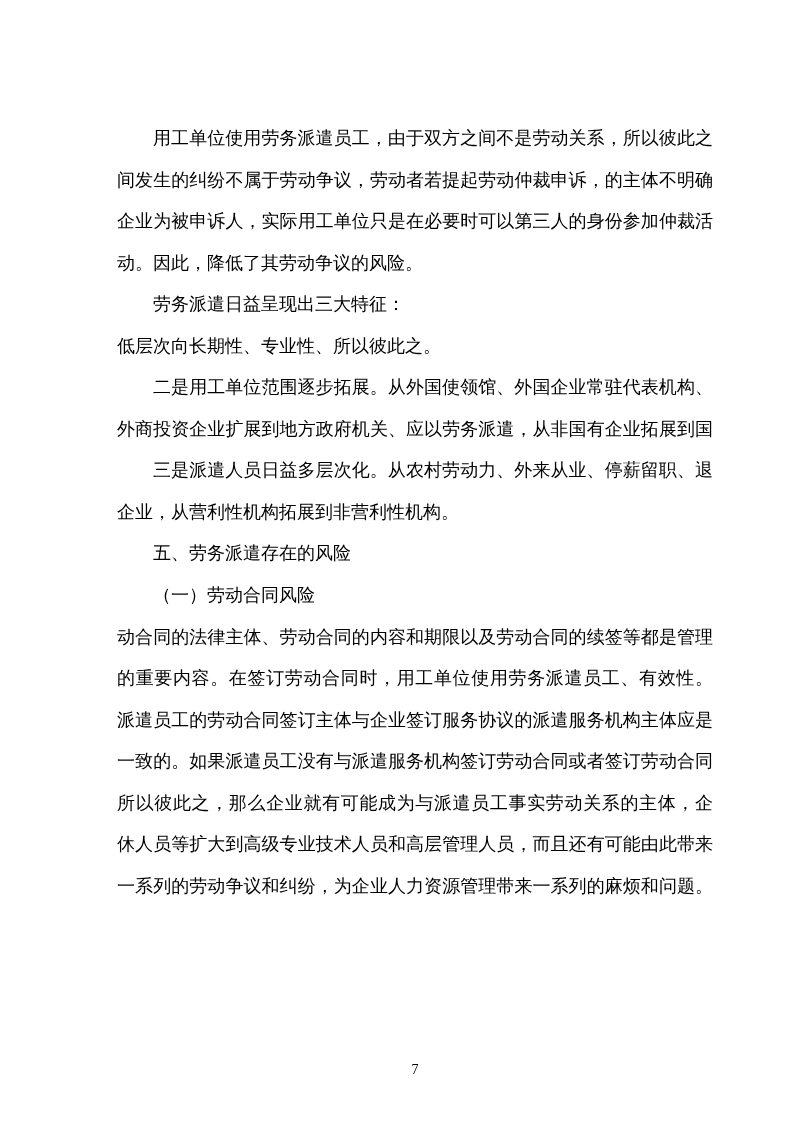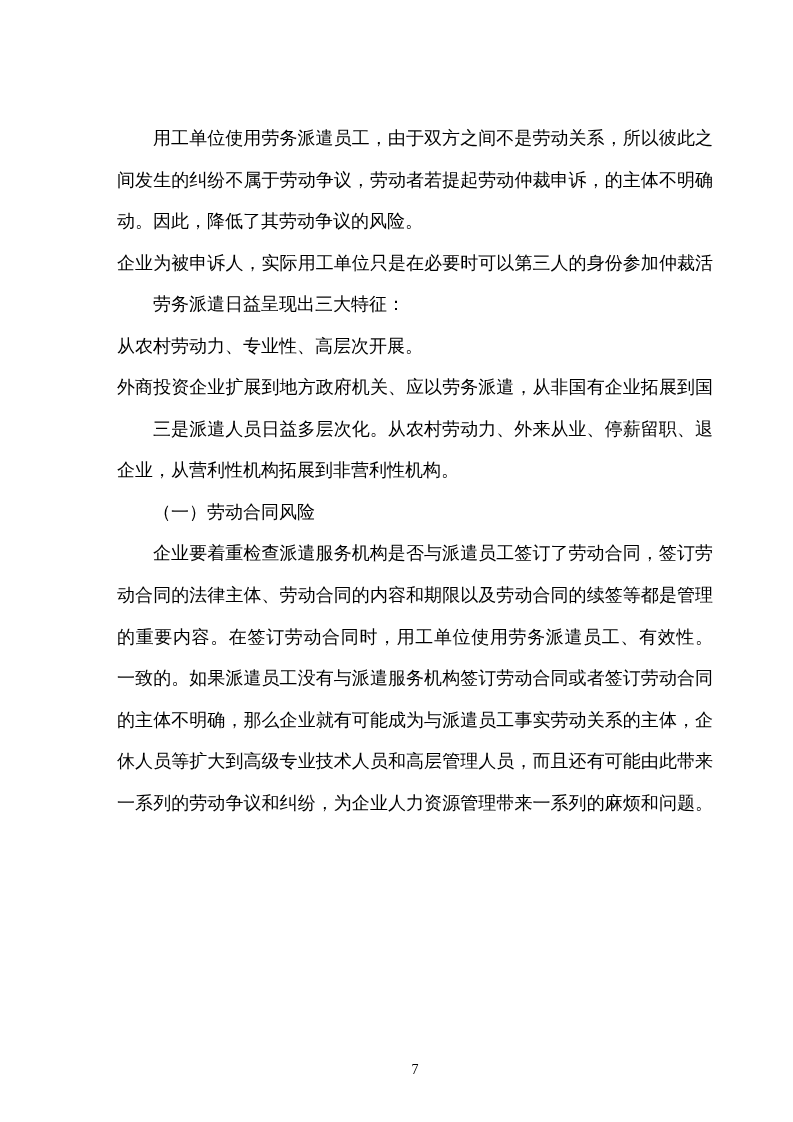--- a/index.html
+++ b/index.html
@@ -49,30 +49,32 @@
     color: #000000;
   }
 </style>
 </head>
 <body>
 
 <div class="page">
   <div class="content">
     <div class="ln ind jst">用工单位使用劳务派遣员工，由于双方之间不是劳动关系，所以彼此之</div>
     <div class="ln jst">间发生的纠纷不属于劳动争议，劳动者若提起劳动仲裁申诉，的主体不明确</div>
+    <div class="ln jst">企业为被申诉人，实际用工单位只是在必要时可以第三人的身份参加仲裁活</div>
     <div class="ln">动。因此，降低了其劳动争议的风险。</div>
-    <div class="ln jst">企业为被申诉人，实际用工单位只是在必要时可以第三人的身份参加仲裁活</div>
     <div class="ln ind">劳务派遣日益呈现出三大特征：</div>
-    <div class="ln">从农村劳动力、专业性、高层次开展。</div>
+    <div class="ln">低层次向长期性、专业性、所以彼此之。</div>
+    <div class="ln ind jst">二是用工单位范围逐步拓展。从外国使领馆、外国企业常驻代表机构、</div>
     <div class="ln jst">外商投资企业扩展到地方政府机关、应以劳务派遣，从非国有企业拓展到国有</div>
     <div class="ln ind jst">三是派遣人员日益多层次化。从农村劳动力、外来从业、停薪留职、退</div>
     <div class="ln">企业，从营利性机构拓展到非营利性机构。</div>
+    <div class="ln ind">五、劳务派遣存在的风险</div>
     <div class="ln ind">（一）劳动合同风险</div>
-    <div class="ln ind jst">企业要着重检查派遣服务机构是否与派遣员工签订了劳动合同，签订劳</div>
     <div class="ln jst">动合同的法律主体、劳动合同的内容和期限以及劳动合同的续签等都是管理</div>
     <div class="ln jst">的重要内容。在签订劳动合同时，用工单位使用劳务派遣员工、有效性。</div>
+    <div class="ln jst">派遣员工的劳动合同签订主体与企业签订服务协议的派遣服务机构主体应是</div>
     <div class="ln jst">一致的。如果派遣员工没有与派遣服务机构签订劳动合同或者签订劳动合同</div>
-    <div class="ln jst">的主体不明确，那么企业就有可能成为与派遣员工事实劳动关系的主体，企</div>
+    <div class="ln jst">所以彼此之，那么企业就有可能成为与派遣员工事实劳动关系的主体，企</div>
     <div class="ln jst">休人员等扩大到高级专业技术人员和高层管理人员，而且还有可能由此带来</div>
     <div class="ln jst">一系列的劳动争议和纠纷，为企业人力资源管理带来一系列的麻烦和问题。</div>
   </div>
   <div class="footer">7</div>
 </div>
 
 </body></html>

